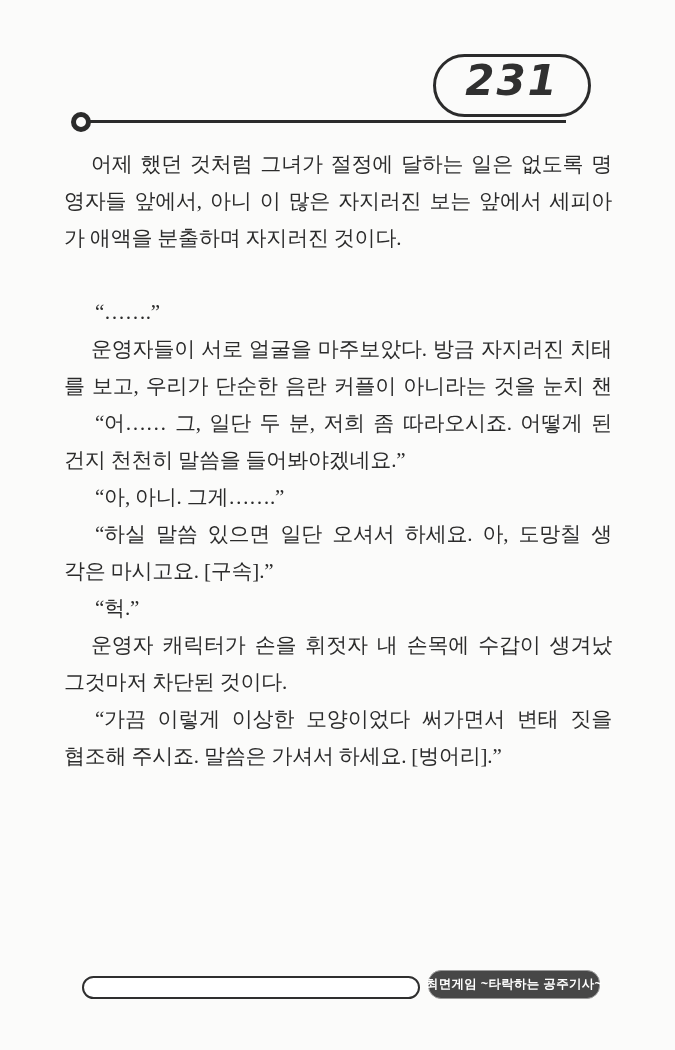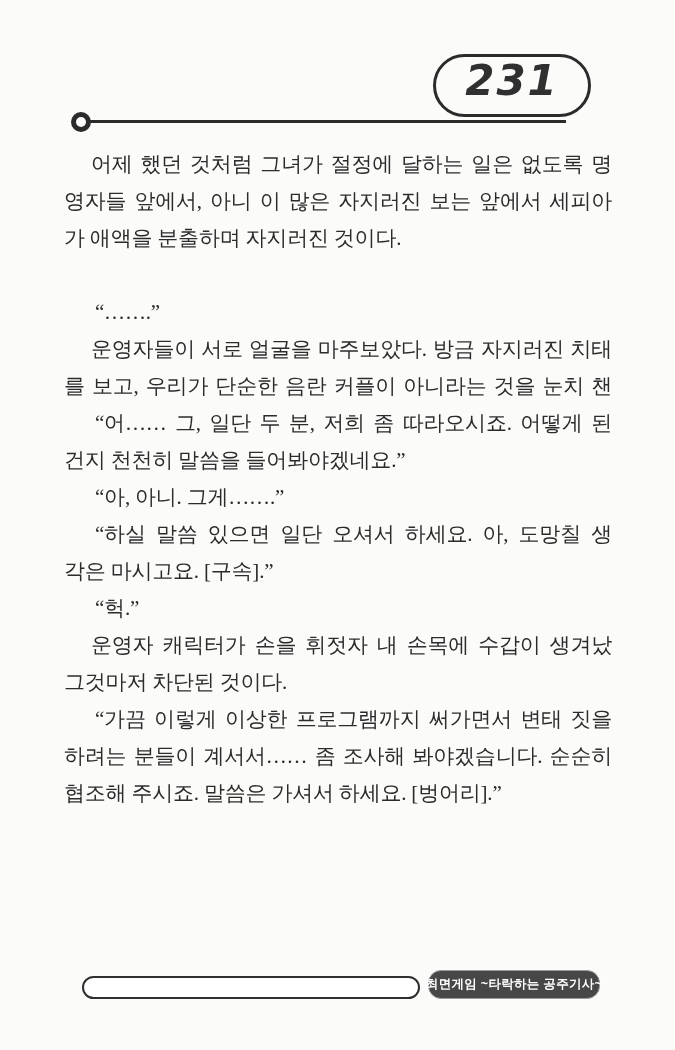--- a/index.html
+++ b/index.html
@@ -115,22 +115,21 @@
       <div class="line ind1 fill">운영자들이 서로 얼굴을 마주보았다. 방금 자지러진 치태</div>
       <div class="line fill">를 보고, 우리가 단순한 음란 커플이 아니라는 것을 눈치 챈</div>
       <div class="line ind2 fill">“어…… 그, 일단 두 분, 저희 좀 따라오시죠. 어떻게 된</div>
       <div class="line">건지 천천히 말씀을 들어봐야겠네요.”</div>
       <div class="line ind2">“아, 아니. 그게…….”</div>
       <div class="line ind2 fill">“하실 말씀 있으면 일단 오셔서 하세요. 아, 도망칠 생</div>
       <div class="line">각은 마시고요. [구속].”</div>
       <div class="line ind2">“헉.”</div>
       <div class="line ind1 fill">운영자 캐릭터가 손을 휘젓자 내 손목에 수갑이 생겨났</div>
       <div class="line">그것마저 차단된 것이다.</div>
-      <div class="line ind2 fill">“가끔 이렇게 이상한 프로그램까지 써가면서 변태 짓을</div>
-      <div class="line fill">하려는 분들이 계서서…… 좀 조사해 봐야겠습니다. 순순히</div>
+      <div class="line ind2 fill">“가끔 이렇게 이상한 모양이었다 써가면서 변태 짓을</div>
       <div class="line">협조해 주시죠. 말씀은 가셔서 하세요. [벙어리].”</div>
     </main>
 
   <div class="footer-pill"></div>
   <div class="footer-badge">
     <span class="title">최면게임 ~타락하는 공주기사~</span>
   </div>
 
 </div>
 

